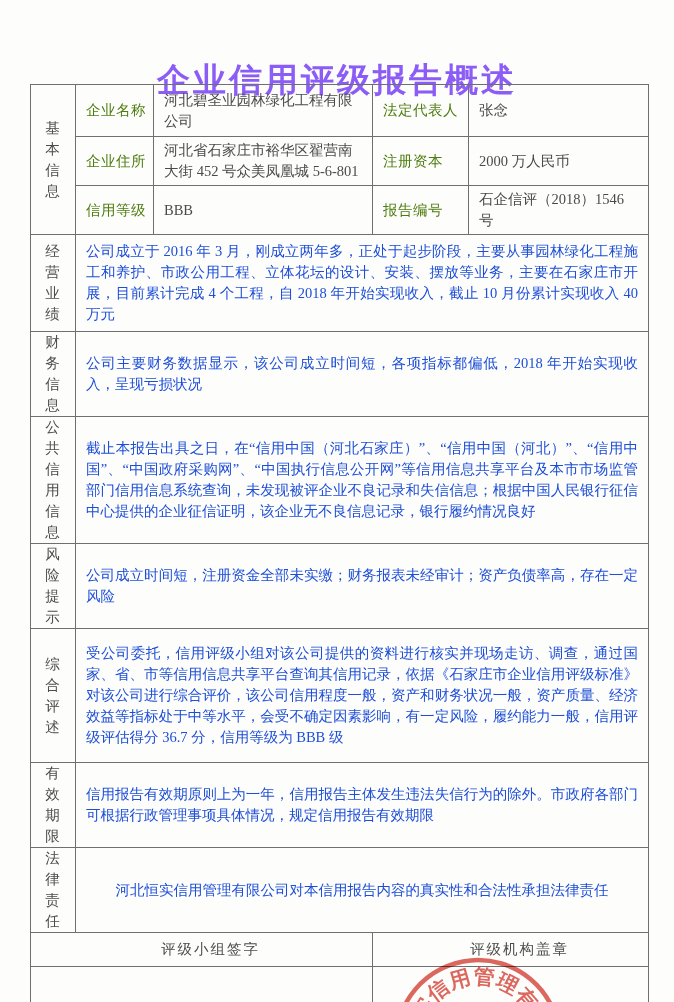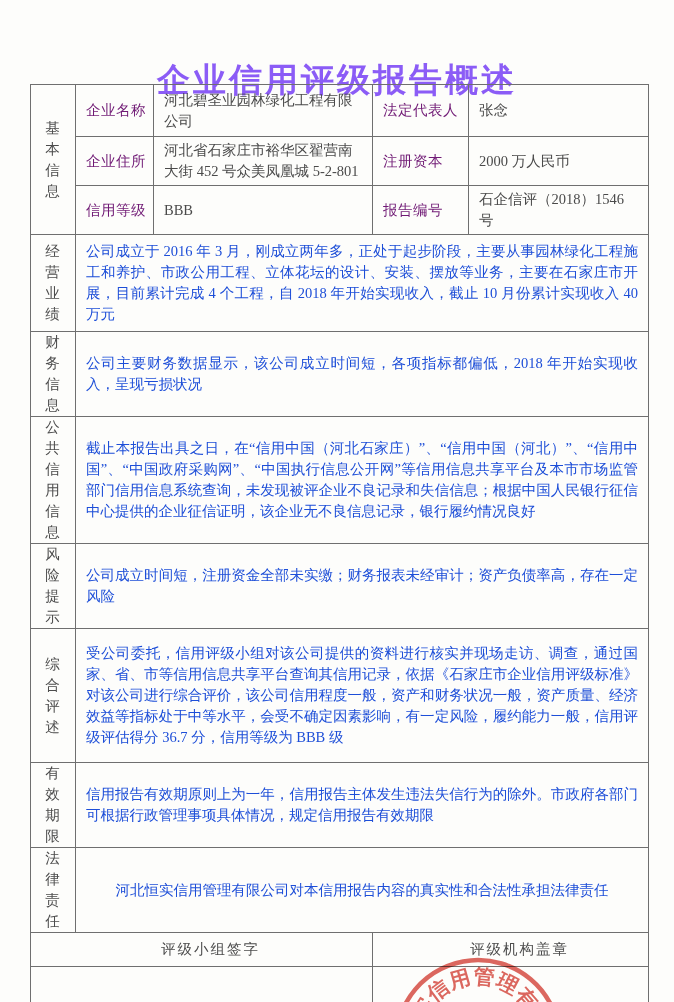--- a/index.html
+++ b/index.html
@@ -35,21 +35,21 @@
     text-align:center;
     padding:0 7px;
     word-break:break-all;
     letter-spacing:1px;
     font-size:15px;
     color:#4c4c4c;
   }
   .flabel {
     padding:0 4px 0 10px;
     font-size:15px;
-    color:#701a75;
+    color:#4d7c0f;
     letter-spacing:0.5px;
   }
   .fvalue {
     padding:3px 6px 3px 10px;
     color:#4a4a4a;
   }
   .content {
     padding:6px 10px;
     text-align:justify;
     color:#1d4ed8;
@@ -91,21 +91,21 @@
     <tbody>
       <tr class="r1">
         <td rowspan="3" class="vlabel">基本信息</td>
         <td class="flabel">企业名称</td>
         <td class="fvalue">河北碧圣业园林绿化工程有限公司</td>
         <td class="flabel">法定代表人</td>
         <td class="fvalue">张念</td>
       </tr>
       <tr class="r2">
         <td class="flabel">企业住所</td>
-        <td class="fvalue">河北省石家庄市裕华区翟营南大街 452 号众美凤凰城 5-2-801</td>
+        <td class="fvalue">河北省石家庄市裕华区翟营南大街 452 号众美凤凰城 5-6-801</td>
         <td class="flabel">注册资本</td>
         <td class="fvalue">2000 万人民币</td>
       </tr>
       <tr class="r3">
         <td class="flabel">信用等级</td>
         <td class="fvalue">BBB</td>
         <td class="flabel">报告编号</td>
         <td class="fvalue">石企信评（2018）1546 号</td>
       </tr>
 

